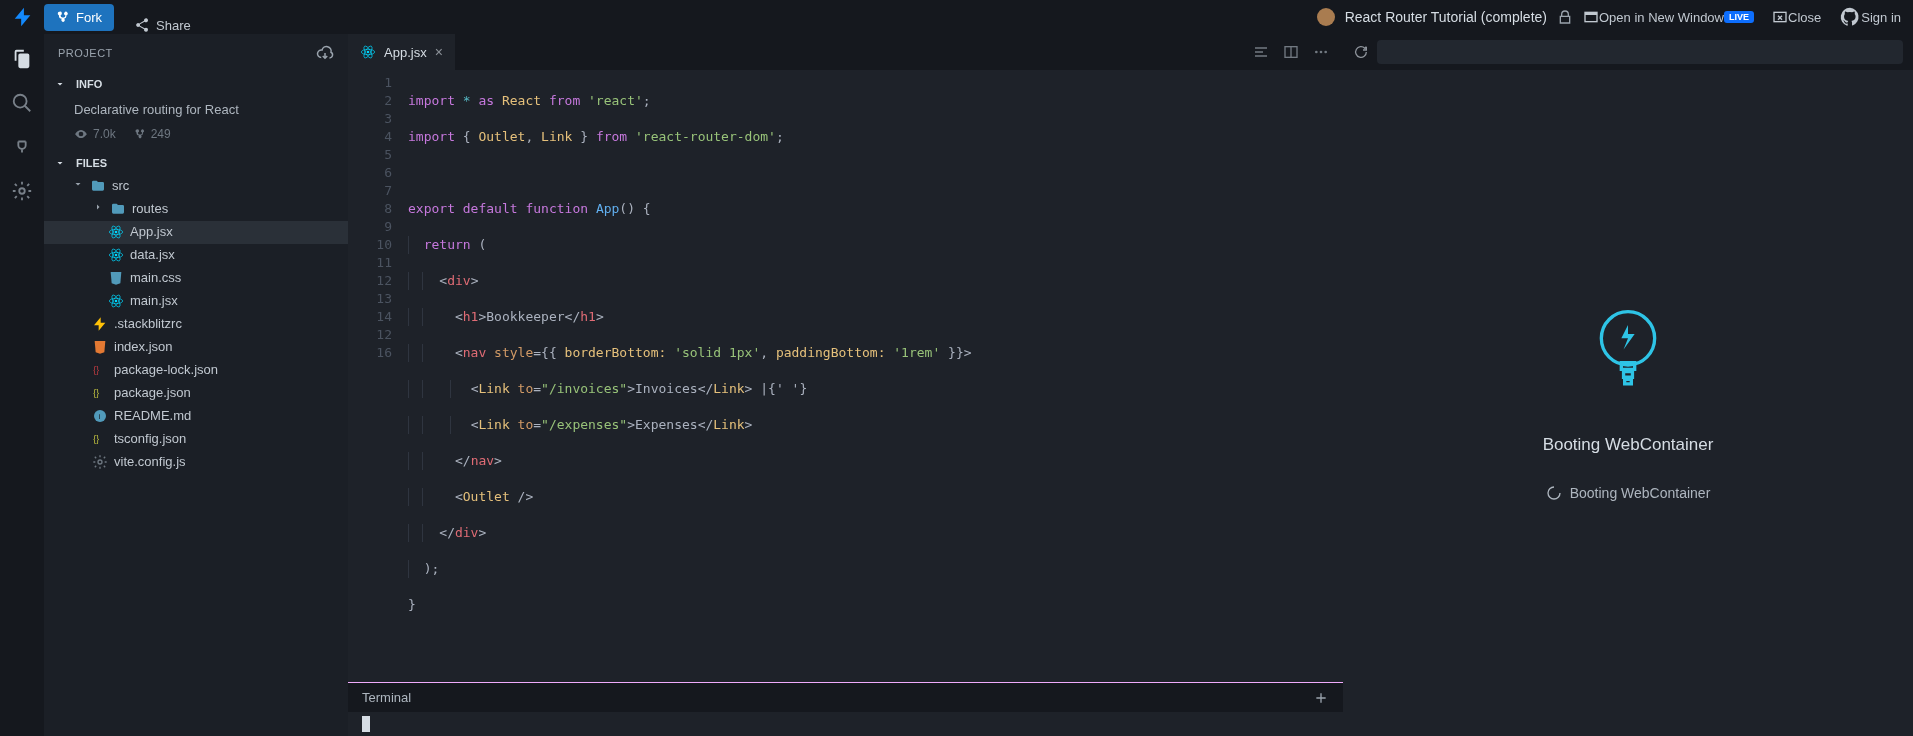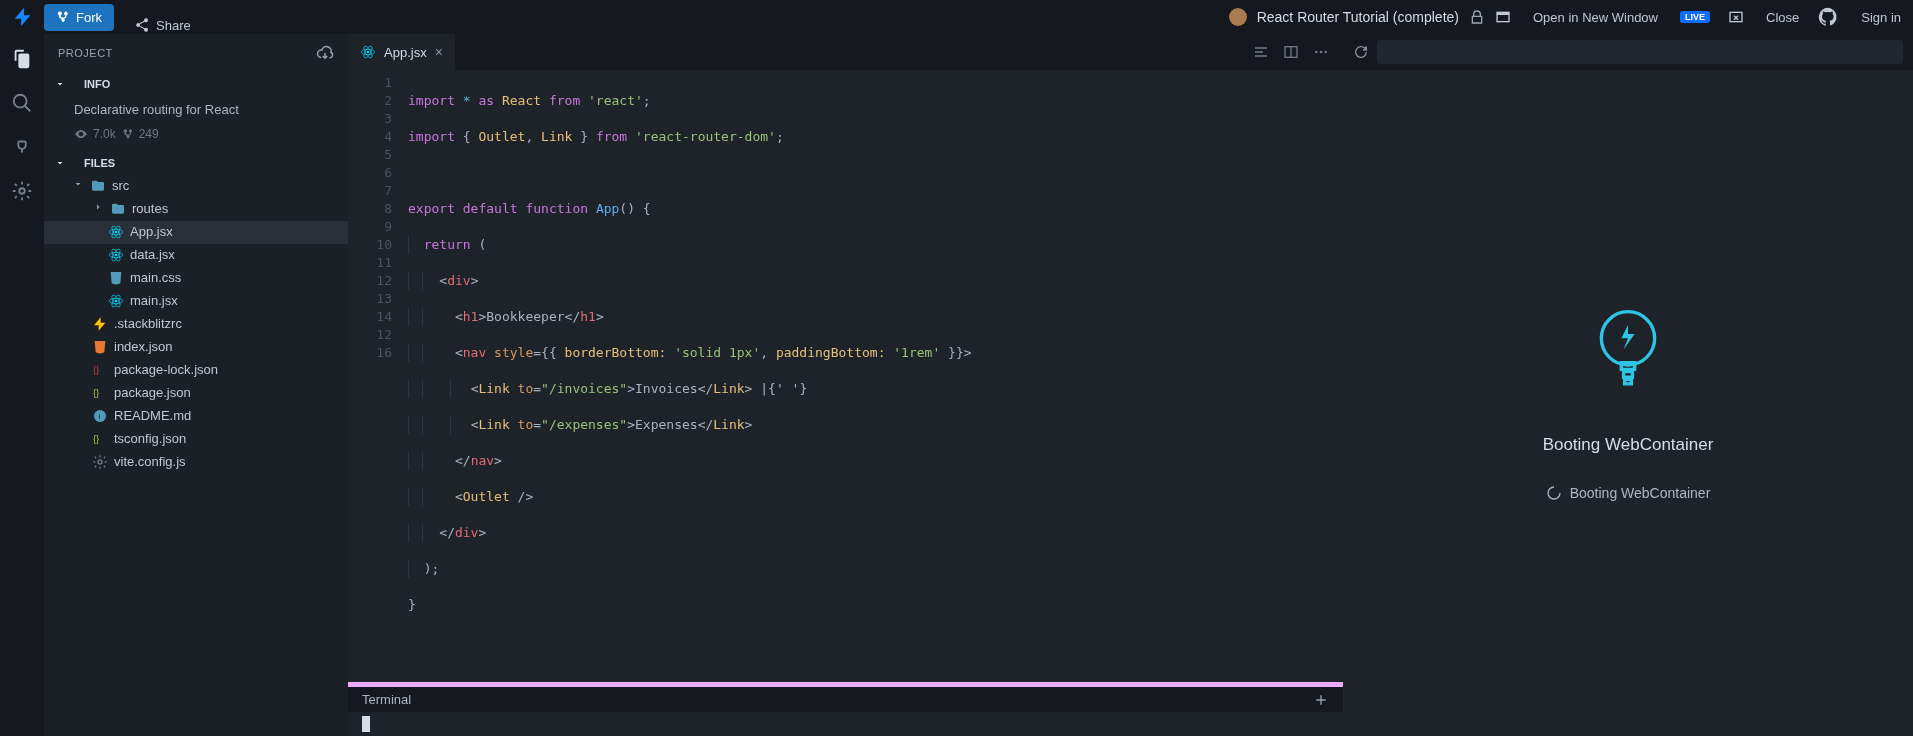--- a/index.html
+++ b/index.html
@@ -49,21 +49,21 @@
     flex: 1;
     display: flex;
     justify-content: flex-end;
     align-items: center;
     gap: 10px;
   }
   .topbar-center .title { font-size: 14px; color: #d6dde4; }
   .avatar-sm { width: 18px; height: 18px; border-radius: 50%; background: #a97c50; }
   .topbar-right { display: flex; align-items: center; gap: 18px; }
   .top-link {
-    display: flex; align-items: center; gap: 22px;
+    display: flex; align-items: center; gap: 0;
     color: #c1c8d0; font-size: 13px; cursor: pointer;
   }
   .live-badge {
     background: #0d6efd; color: #fff; font-size: 9px;
     padding: 1px 5px; border-radius: 3px; font-weight: 600;
   }
   .main { display: flex; height: calc(736px - 34px); }
   .activity-bar {
     width: 44px; background: #15181e;
     display: flex; flex-direction: column; align-items: center;
@@ -74,27 +74,27 @@
   .sidebar {
     width: 304px; background: #1b1f26;
     display: flex; flex-direction: column;
   }
   .sidebar-header {
     display: flex; justify-content: space-between; align-items: center;
     padding: 10px 14px; font-size: 11px; letter-spacing: 0.5px;
     color: #9aa3ad;
   }
   .section-head {
-    display: flex; align-items: center; gap: 18px;
+    display: flex; align-items: center; gap: 10px;
     padding: 6px 10px; font-size: 11px; font-weight: 600;
     color: #d6dde4; cursor: pointer;
   }
   .info-body { padding: 6px 14px 10px 30px; }
   .info-desc { font-size: 13px; color: #aeb6bf; margin-bottom: 10px; }
-  .stats { display: flex; gap: 6px; color: #6e7781; font-size: 12px; }
+  .stats { display: flex; gap: 18px; color: #6e7781; font-size: 12px; }
   .stat { display: flex; align-items: center; gap: 5px; }
   .file-tree { font-size: 13px; }
   .tree-row {
     display: flex; align-items: flex-start; gap: 6px;
     padding: 3px 0 3px 12px; cursor: pointer;
     height: 23px;
   }
   .tree-row.selected { background: #2a3038; }
   .tree-indent-1 { padding-left: 28px; }
   .tree-indent-2 { padding-left: 48px; }
@@ -148,21 +148,21 @@
   .tok-star { color: #56b6c2; }
   .tok-var { color: #e5c07b; }
   .tok-str { color: #98c379; }
   .tok-fn { color: #61afef; }
   .tok-punc { color: #abb2bf; }
   .tok-attr { color: #d19a66; }
   .tok-tag { color: #e06c75; }
   .tok-br { color: #abb2bf; }
 
   .terminal-bar {
-    height: 30px; background: #15181e; border-top: 5px solid #f0abfc;
+    height: 30px; background: #15181e; border-top: 1px solid #f0abfc;
     display: flex; align-items: center; justify-content: space-between;
     padding: 0 14px; font-size: 13px; color: #aeb6bf;
   }
   .terminal-body {
     height: 24px; background: #1e2229; padding-left: 14px;
     font-family: monospace; color: #d6dde4;
     display: flex; align-items:center;
   }
   .term-cursor {
     width: 8px; height: 16px; background: #d6dde4;

